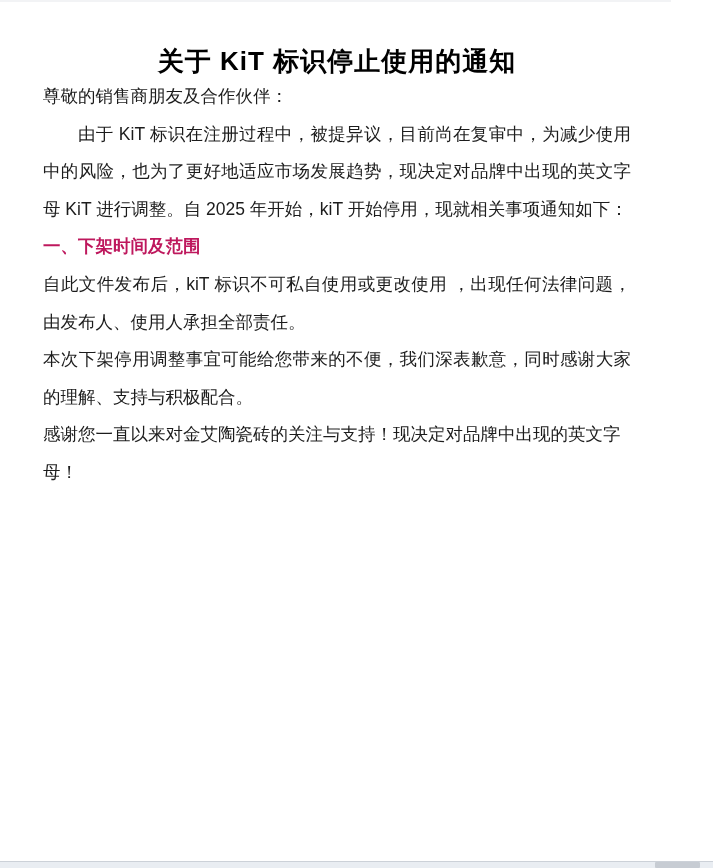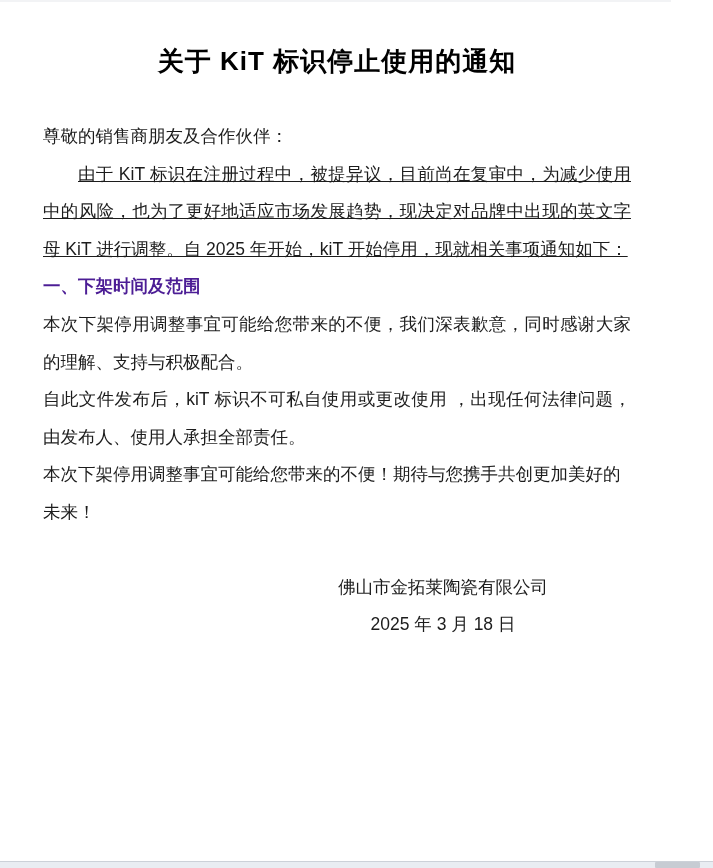--- a/index.html
+++ b/index.html
@@ -30,41 +30,39 @@
     margin: 42px 0 0 0;
     font-family: "Liberation Sans", sans-serif;
     font-size: 26px;
     font-weight: bold;
     color: #000000;
     text-align: center;
     line-height: 34px;
     letter-spacing: 1px;
   }
   .doc-body {
-    margin-top: 40px;
     font-size: 17.5px;
     line-height: 37.6px;
   }
   .doc-body p {
     margin: 0;
     text-align: justify;
   }
   .doc-body p.no-justify {
     text-align: left;
   }
   .indent {
     text-indent: 2em;
-    text-decoration: underline;
   }
   .sec-heading {
     margin: 0;
     font-family: "Liberation Sans", sans-serif;
     font-size: 17.5px;
     font-weight: bold;
-    color: #4c1d95;
+    color: #be185d;
     line-height: 37.6px;
   }
   .signature {
     margin-top: 37px;
     width: 376px;
     margin-left: auto;
     margin-right: 0;
     text-align: center;
   }
   .signature p {
@@ -102,30 +100,26 @@
 
     <p class="no-justify">尊敬的销售商朋友及合作伙伴：</p>
 
     <p class="indent">由于 KiT 标识在注册过程中，被提异议，目前尚在复审中，为减少使用中的风险，也为了更好地适应市场发展趋势，现决定对品牌中出现的英文字母 KiT 进行调整。自 2025 年开始，kiT 开始停用，现就相关事项通知如下：</p>
 
     <h2 class="sec-heading">一、下架时间及范围</h2>
 
 
 
 
+    <p>自此文件发布后，kiT 标识不可私自使用或更改使用 ，出现任何法律问题，由发布人、使用人承担全部责任。</p>
+
     <p>本次下架停用调整事宜可能给您带来的不便，我们深表歉意，同时感谢大家的理解、支持与积极配合。</p>
 
-    <p>自此文件发布后，kiT 标识不可私自使用或更改使用 ，出现任何法律问题，由发布人、使用人承担全部责任。</p>
 
+    <p class="no-justify">感谢您一直以来对金艾陶瓷砖的关注与支持！现决定对品牌中出现的英文字母！</p>
 
-    <p class="no-justify">本次下架停用调整事宜可能给您带来的不便！期待与您携手共创更加美好的未来！</p>
-
-    <div class="signature">
-      <p>佛山市金拓莱陶瓷有限公司</p>
-      <p>2025 年 3 月 18 日</p>
-    </div>
 
   </div>
 </div>
 
 <div class="bottom-bar">
   <div class="thumb"></div>
 </div>
 
 </body></html>

